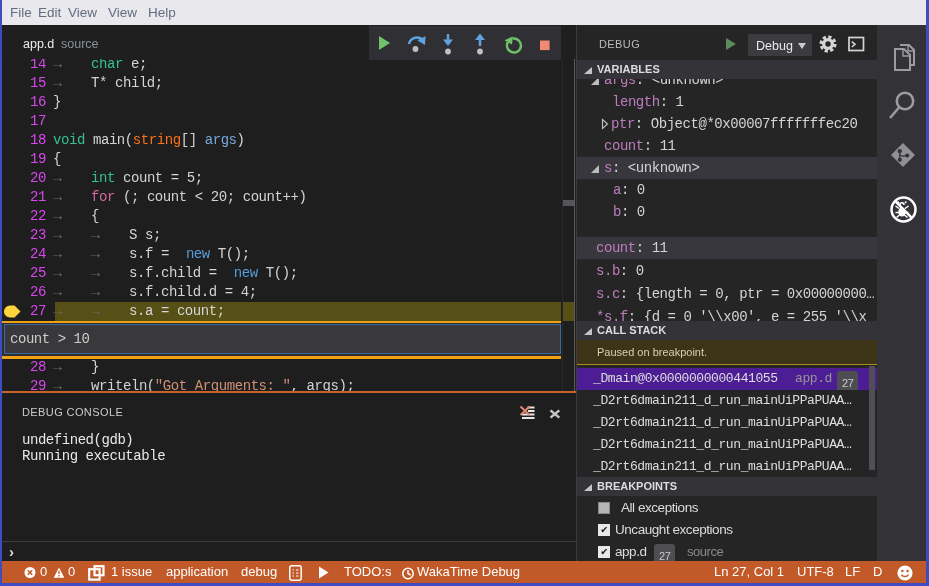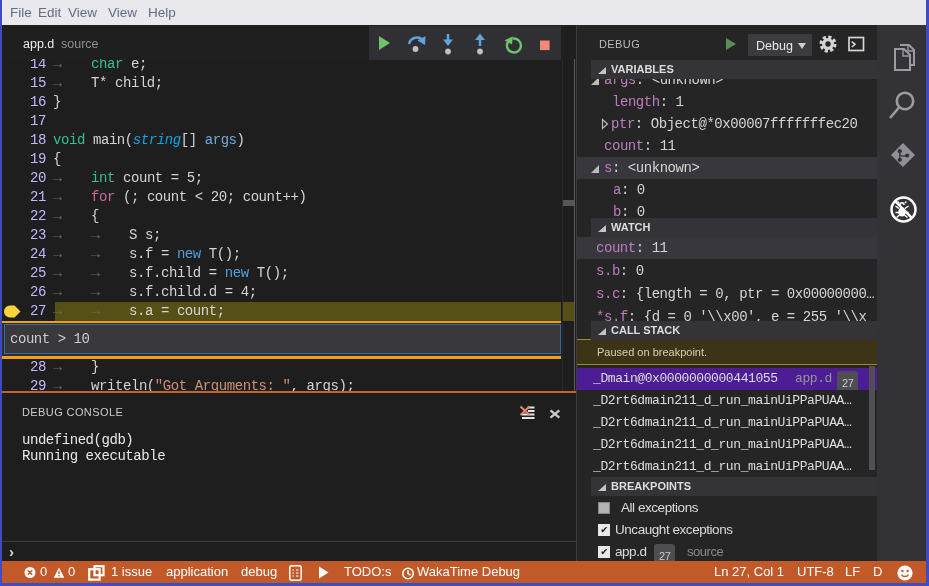--- a/index.html
+++ b/index.html
@@ -20,27 +20,27 @@
 #editor { left:2px; top:25px; width:560px; height:368px; background:#1e1e1e; overflow:hidden; }
 #tabbar { left:2px; top:25px; width:574px; height:34px; background:#1f1f20; z-index:5; }
 #tabbar .t1 { position:absolute; left:21px; top:12px; color:#ededed; font-size:12.5px; }
 #tabbar .t2 { position:absolute; left:59px; top:12px; color:#8b9196; font-size:12.5px; }
 
 
 #dtoolbar { left:369px; top:26px; width:192px; height:34px; background:#303034; z-index:6; }
 
 
 .cl { position:absolute; left:0; width:560px; height:19px; font-family:"Liberation Mono", monospace; font-size:14px; letter-spacing:-0.42px; line-height:19px; white-space:pre; color:#d4d4d4; }
-.ln { position:absolute; width:44px; text-align:right; color:#c4b5fd; }
+.ln { position:absolute; width:44px; text-align:right; color:#d946ef; }
 .code { position:absolute; left:51px; }
 .tb { display:inline-block; width:38px; color:#69695f; font-size:15px; }
 .kw { color:#35c08f; }   
 .ctl { color:#d0679d; }  
-.new { color:#569cd6; }
-.typ { color:#0ea5e9;font-style:italic; }  
+.new { color:#569cd6;margin-left:9px; }
+.typ { color:#f97316; }  
 .arg { color:#74a8dc; }  
 .str { color:#ce9178; }
 
 #linehl { height:19px; background:#564f16; z-index:0; }
 
 
 
 #widgetTop { left:2px; top:320.5px; width:559px; height:2.5px; background:#efa111; z-index:4; }
 #widgetBody { left:2px; top:323px; width:559px; height:33px; background:#2d2d30; z-index:3; }
 #widgetInput { left:4px; top:323.5px; width:557px; height:30px; background:#39393c; border:1px solid #38699f; z-index:4; color:#cccccc; font-family:"Liberation Mono", monospace; font-size:14px; letter-spacing:-0.45px; line-height:28px; padding-left:5px; }
@@ -53,21 +53,21 @@
 
 
 #console { left:2px; top:391px; width:574px; height:170px; background:#1e1e1e; border-top:2.5px solid #c3632a; }
 #console .title { position:absolute; left:20px; top:13px; font-size:11px; color:#cccccc; letter-spacing:0.4px; }
 #console .out { position:absolute; left:20px; font-family:"Liberation Mono", monospace; font-size:14px; letter-spacing:-0.45px; color:#e8e8e8; }
 #console .sep { position:absolute; left:0; top:148px; width:574px; height:1px; background:#3c3c3c; }
 #console .prompt { position:absolute; left:7px; top:150px; color:#d8d8d8; font-size:15px; font-weight:bold; }
 
 
 #sidebar { left:576px; top:25px; width:301px; height:536px; background:#252526; overflow:hidden; border-left:1px solid #3c3c41; }
-.shead { position:absolute; left:14px; width:301px; height:19px; background:#333338; color:#dddddd; font-size:11px; font-weight:bold; line-height:19px; }
+.shead { position:absolute; left:0; width:301px; height:19px; background:#333338; color:#dddddd; font-size:11px; font-weight:bold; line-height:19px; }
 .shead .tri { position:absolute; left:7px; top:7px; width:0; height:0; border-left:8px solid transparent; border-bottom:7px solid #c5c5c5; }
 .shead .lbl { position:absolute; left:20px; }
 .srow { position:absolute; left:0; width:301px; height:22px; font-family:"Liberation Mono", monospace; font-size:14px; letter-spacing:-0.45px; line-height:22px; color:#d4d4d4; white-space:pre; overflow:hidden; }
 .pname { color:#bd7dbd; }
 .sel { background:#37373d; }
 .stk { font-size:13px; letter-spacing:-0.42px; }
 #sb-scroll { position:absolute; left:292px; top:341px; width:6px; height:104px; background:#4f4f55; }
 
 
 #activity { left:877px; top:25px; width:49px; height:536px; background:#333337; }
@@ -174,24 +174,20 @@
   <div class="srow stk" style="top:387px"><span style="position:absolute;left:16px;color:#dddddd;">_D2rt6dmain211_d_run_mainUiPPaPUAA…</span></div>
   <div class="srow stk" style="top:409px"><span style="position:absolute;left:16px;color:#dddddd;">_D2rt6dmain211_d_run_mainUiPPaPUAA…</span></div>
   <div class="srow stk" style="top:431px"><span style="position:absolute;left:16px;color:#dddddd;">_D2rt6dmain211_d_run_mainUiPPaPUAA…</span></div>
   <div class="srow" style="top:472px"><span style="position:absolute;left:21px;top:5px;width:12px;height:12px;background:#b4b4b4;border:1px solid #888;"></span><span style="position:absolute;left:38px;font-family:'Liberation Sans',sans-serif;font-size:13.5px;color:#dcdcdc;margin-left:6px;">All exceptions</span></div>
   <div class="srow" style="top:494px"><span style="position:absolute;left:21px;top:5px;width:12px;height:12px;background:#e8e8e8;color:#1e1e1e;font-size:11px;line-height:12px;text-align:center;">✔</span><span style="position:absolute;left:38px;font-family:'Liberation Sans',sans-serif;font-size:13.5px;color:#dcdcdc;">Uncaught exceptions</span></div>
   <div class="srow" style="top:516px"><span style="position:absolute;left:21px;top:5px;width:12px;height:12px;background:#e8e8e8;color:#1e1e1e;font-size:11px;line-height:12px;text-align:center;">✔</span><span style="position:absolute;left:38px;font-family:'Liberation Sans',sans-serif;font-size:13.5px;color:#dcdcdc;">app.d</span><span class="badge" style="position:absolute;left:77px;top:3px;">27</span><span style="position:absolute;left:110px;font-family:'Liberation Sans',sans-serif;font-size:13px;color:#8a8a8a;">source</span></div>
   <div class="shead" style="top:35px">
       <span class="tri"></span>
       <span class="lbl">VARIABLES</span>
     </div>
-  <div class="shead" style="top:193px">
-      <span class="tri"></span>
-      <span class="lbl">WATCH</span>
-    </div>
   <div class="shead" style="top:296px">
       <span class="tri"></span>
       <span class="lbl">CALL STACK</span>
     </div>
   <div class="shead" style="top:452px">
       <span class="tri"></span>
       <span class="lbl">BREAKPOINTS</span>
     </div>
   <div style="position:absolute;left:0;top:0;width:301px;height:35px;background:#252526;">
  <span style="position:absolute;left:22px;top:13px;font-size:11px;color:#bbbbbb;letter-spacing:0.4px;">DEBUG</span>

